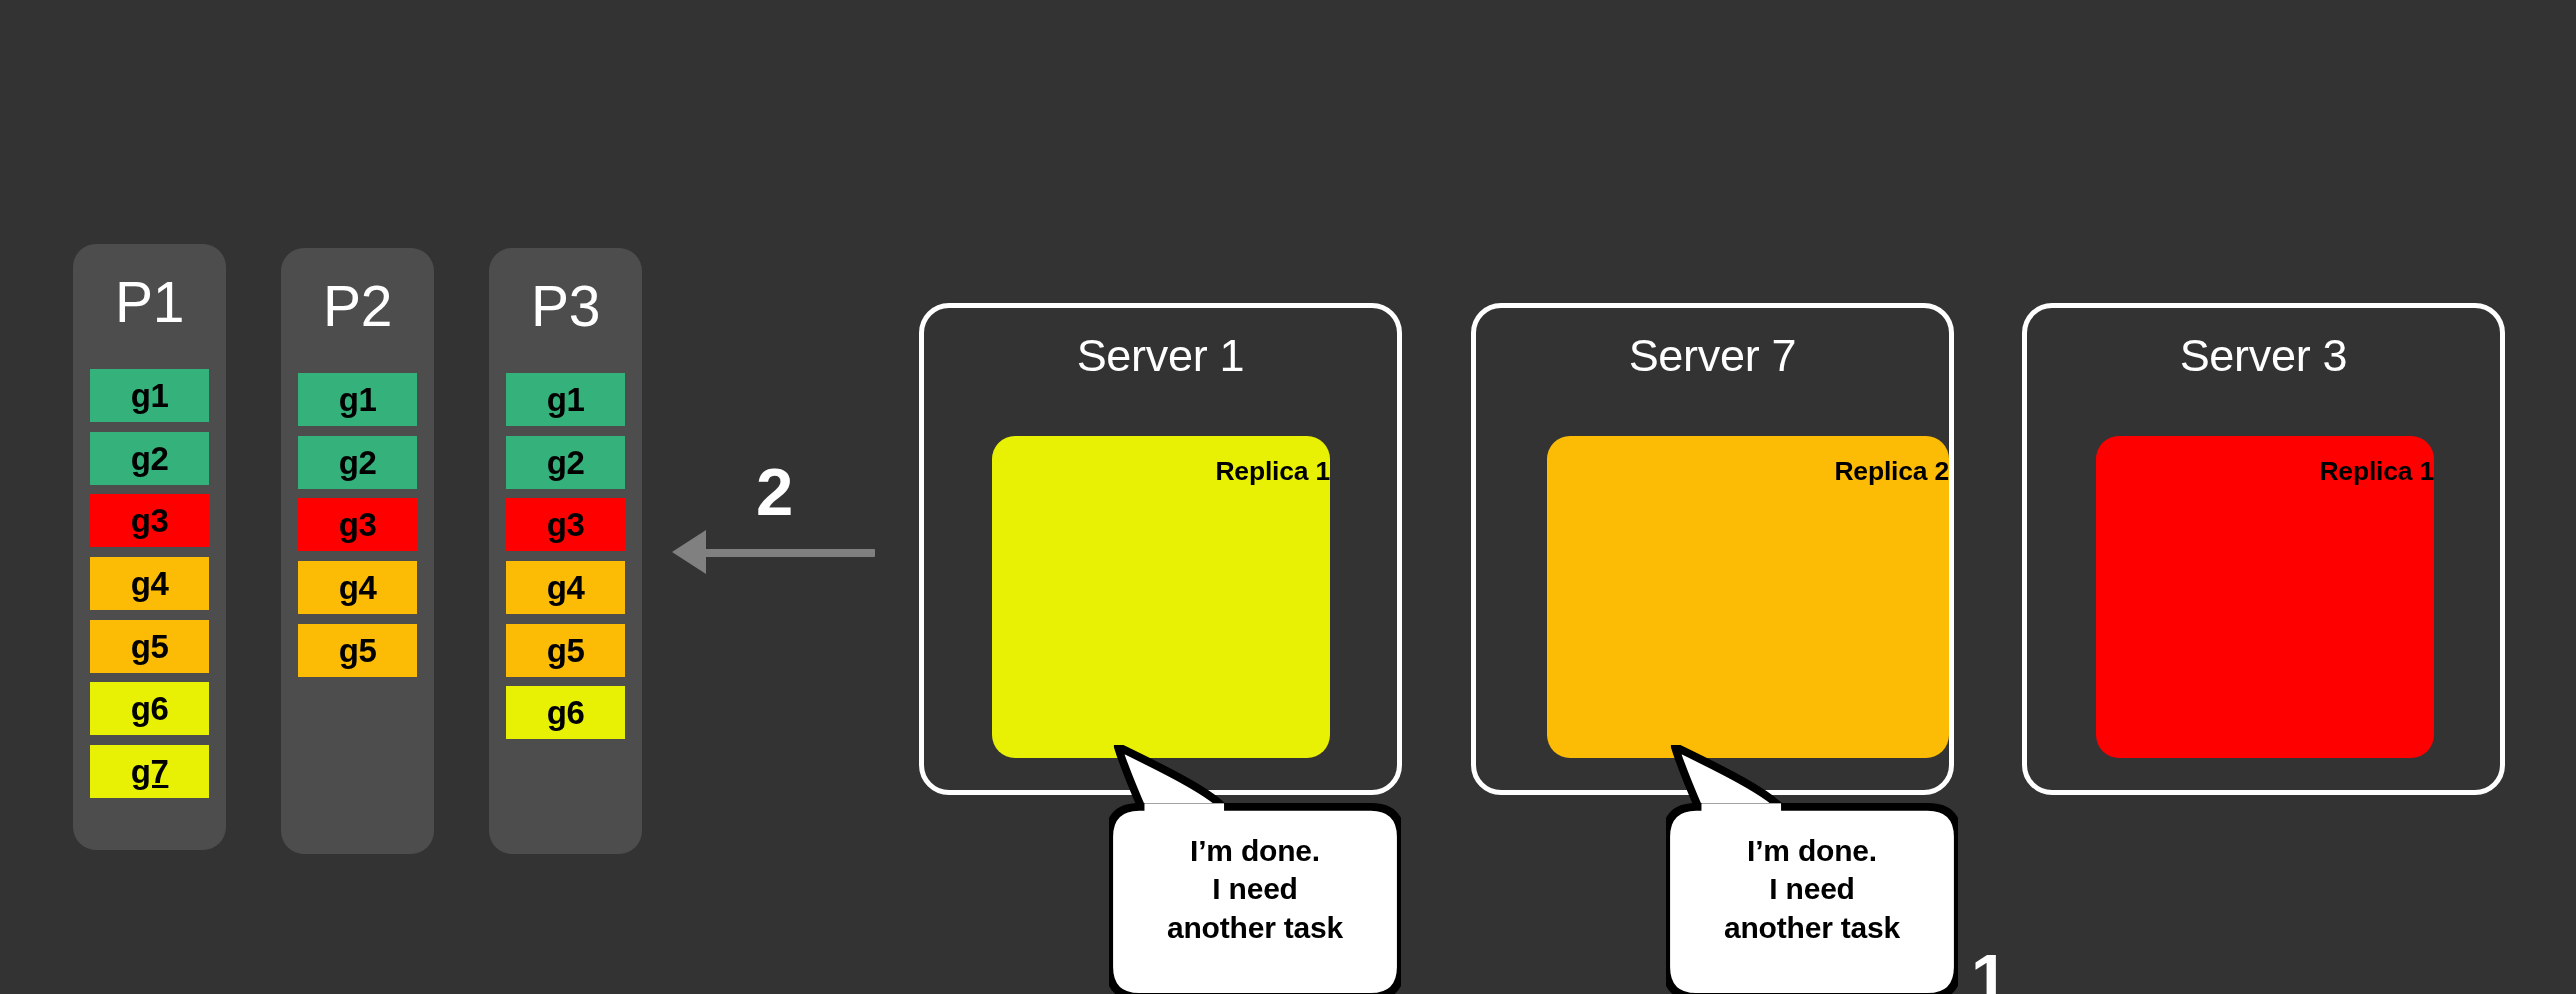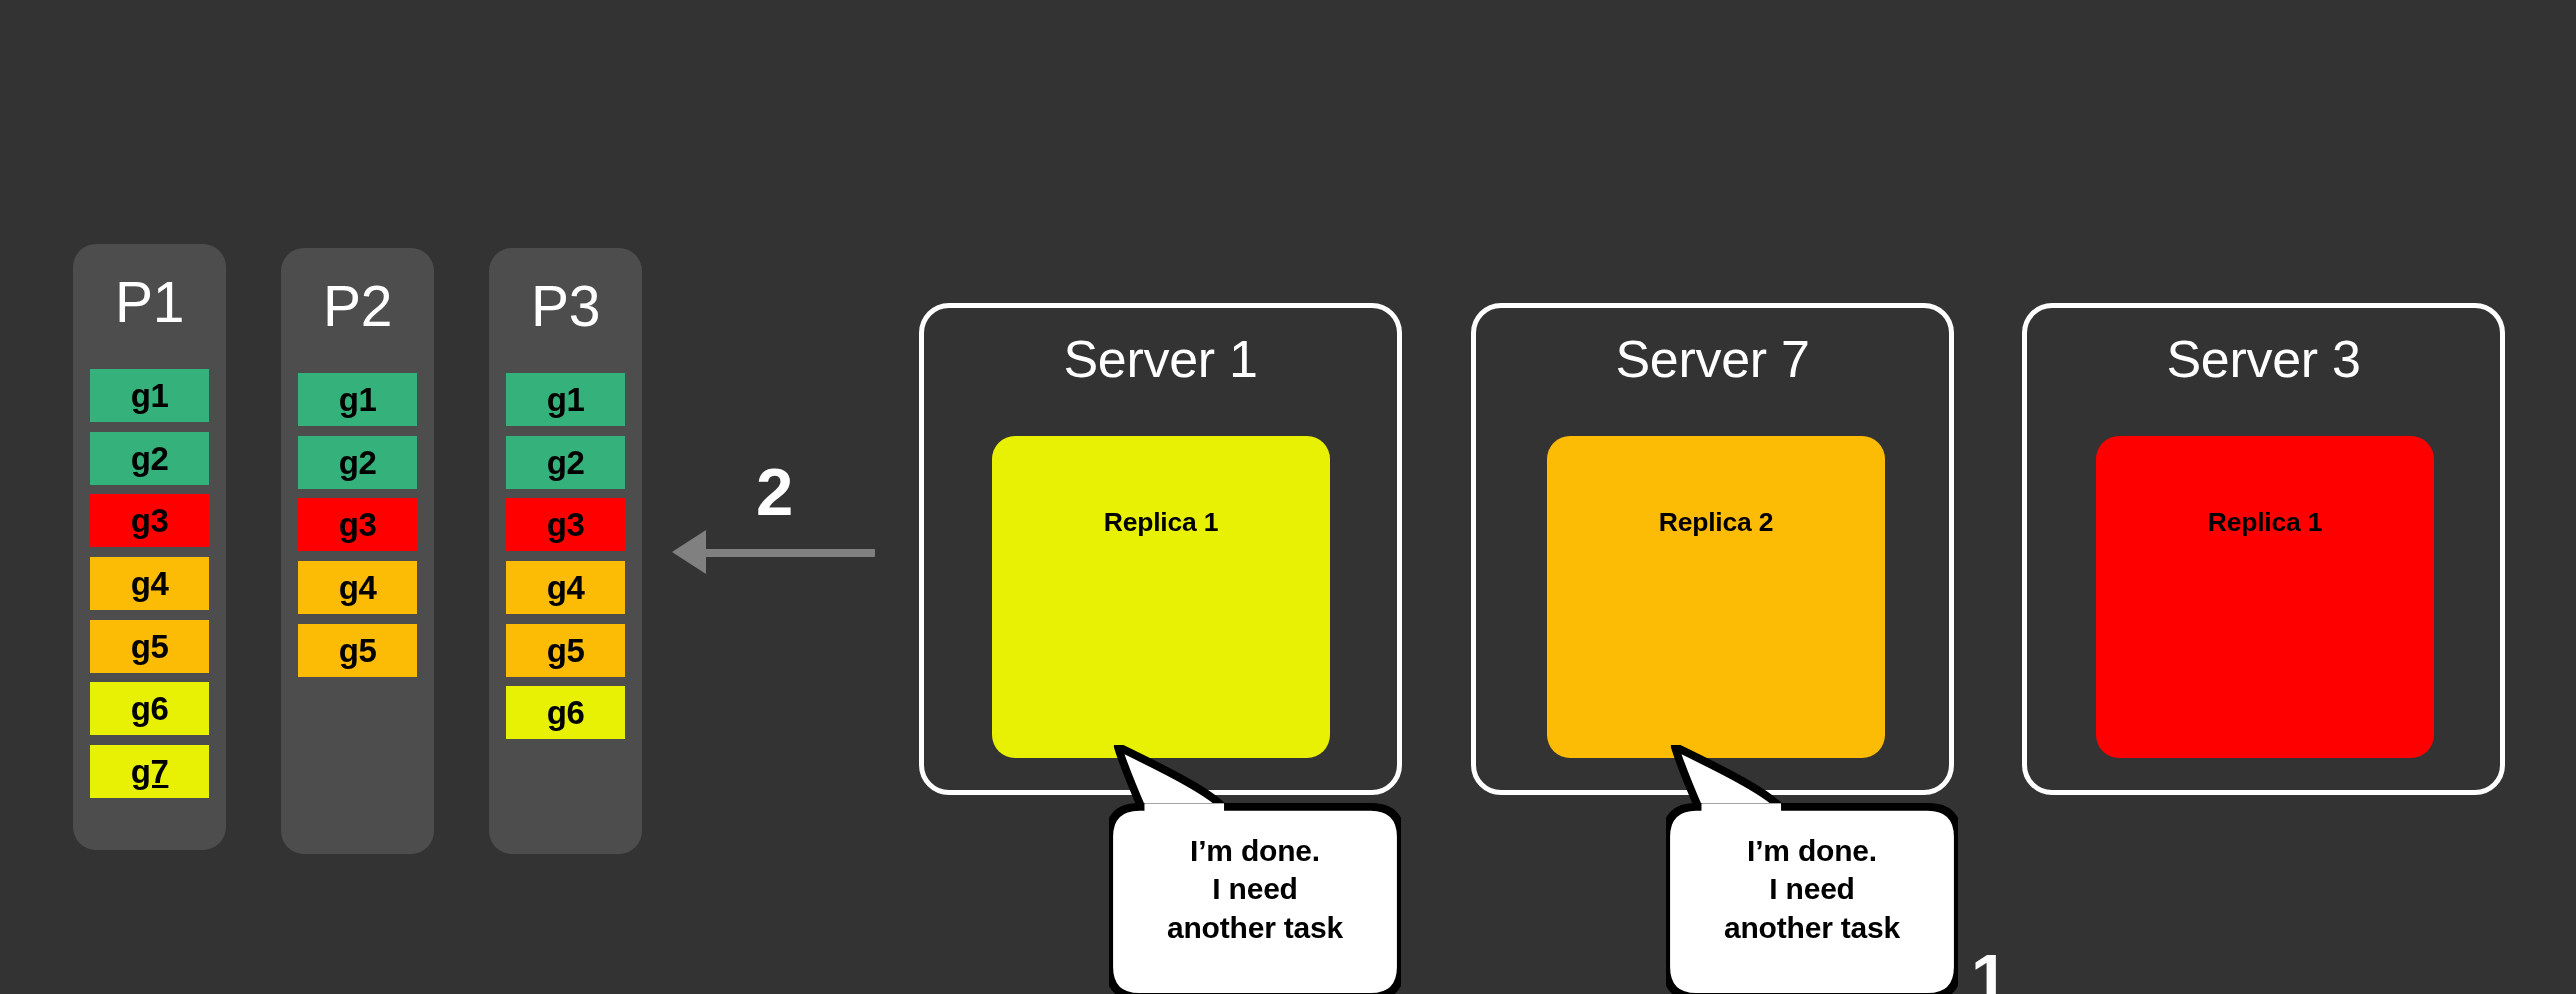--- a/index.html
+++ b/index.html
@@ -85,38 +85,38 @@
   .server {
     position: absolute;
     border: 5.3px solid #ffffff;
     border-radius: 30px;
     box-sizing: border-box;
     background: #333333;
   }
   .server-title {
     text-align: center;
     color: #ffffff;
-    font-size: 52px;
+    font-size: 45px;
     font-weight: 400;
     padding-top: 25px;
     line-height: 1;
     letter-spacing: -0.3px;
     user-select: none;
   }
   .replica {
     position: absolute;
     border-radius: 23px;
     box-sizing: border-box;
   }
   .replica-label {
-    text-align: center;
+    text-align: right;
     color: #000000;
     font-size: 26.5px;
     font-weight: bold;
-    padding-top: 73px;
+    padding-top: 22px;
     line-height: 1;
     letter-spacing: -0.2px;
     user-select: none;
   }
 
   
   .bubble {
     position: absolute;
   }
   .bubble svg { display: block; }
@@ -198,21 +198,21 @@
         </svg>
         <div class="bubble-text" style="top: 87px;">
           <span>I’m done.</span>
           <span>I need</span>
           <span>another task</span>
         </div>
       </div>
       <div class="server" style="left: 1471px; top: 303px; width: 483px; height: 492px;">
         <div class="server-title">Server 7</div>
       </div>
-      <div class="replica" style="left: 1547px; top: 436px; width: 338px; height: 322px; background: rgb(252, 188, 5);">
+      <div class="replica" style="left: 1547px; top: 436px; width: 402px; height: 322px; background: rgb(252, 188, 5);">
         <div class="replica-label">Replica 2</div>
       </div>
       <div class="bubble" style="left: 1666px; top: 745px; width: 292px; height: 252px;">
         <svg width="292" height="252" viewBox="0 0 330 285">
           <path d="M 38 74 C 26 46, 16 22, 10 2 C 64 28, 120 56, 132 74 Z" fill="#ffffff" stroke="#000000" stroke-width="9" stroke-linejoin="round"></path>
           <path d="M 34 70 L 296 70 Q 330 70 330 104 L 330 251 Q 330 285 296 285 L 34 285 Q 0 285 0 251 L 0 104 Q 0 70 34 70 Z" fill="#ffffff" stroke="#000000" stroke-width="9" stroke-linejoin="round"></path>
           <rect x="40" y="66" width="90" height="10" fill="#ffffff"></rect>
         </svg>
         <div class="bubble-text" style="top: 87px;">
           <span>I’m done.</span>

